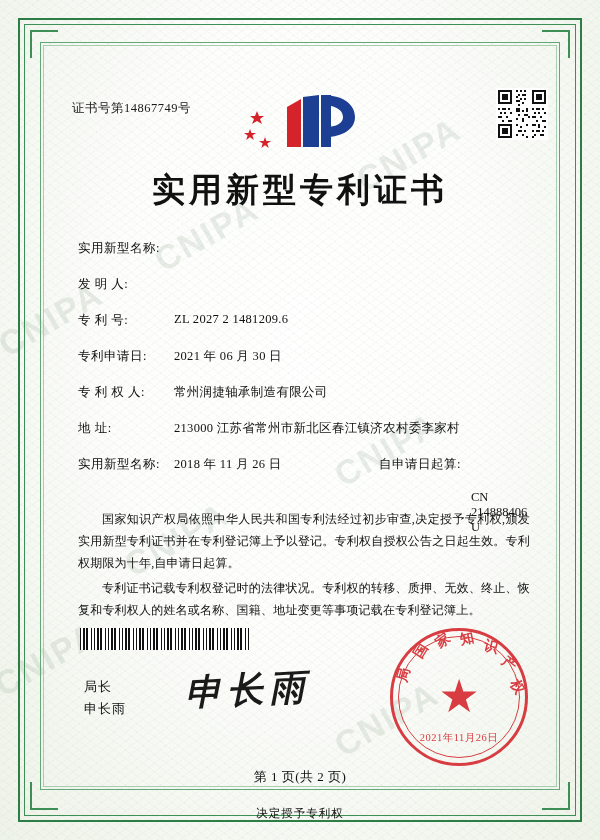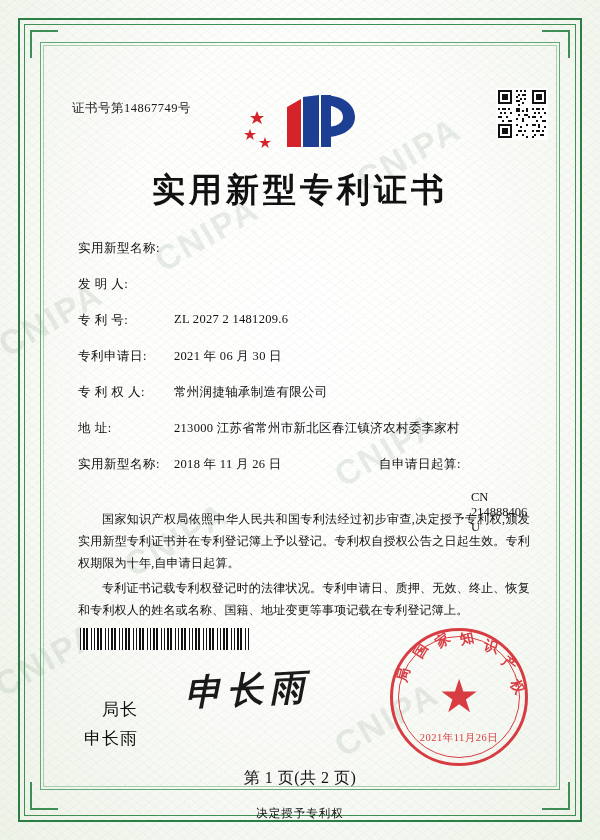--- a/index.html
+++ b/index.html
@@ -187,26 +187,25 @@
     height: 22px;
     background-image: repeating-linear-gradient(90deg,
       #111 0 1px, #fff 1px 3px, #111 3px 5px, #fff 5px 6px,
       #111 6px 8px, #fff 8px 11px, #111 11px 12px, #fff 12px 14px);
   }
 
   
   .sig-block {
     position: absolute;
     left: 84px;
-    top: 696px;
-    font-size: 17px;
+    top: 676px;
+    font-size: 13px;
     line-height: 1.7;
     color: #111;
     letter-spacing: 1px;
-    text-align: right;
   }
   .sig-script {
     position: absolute;
     left: 185px;
     top: 666px;
     font-family: "DejaVu Serif", serif;
     font-size: 36px;
     font-weight: bold;
     font-style: italic;
     color: #1a1a1a;
@@ -263,21 +262,21 @@
     color: #d4232a;
     letter-spacing: 0.5px;
   }
 
   
   .page-no {
     position: absolute;
     left: 0; right: 0;
     top: 768px;
     text-align: center;
-    font-size: 16px;
+    font-size: 13px;
     color: #111;
     letter-spacing: 0.5px;
   }
   .footer-note {
     position: absolute;
     left: 0; right: 0;
     top: 806px;
     text-align: center;
     font-size: 11.5px;
     color: #111;
@@ -428,21 +427,21 @@
     <div class="field-row two-col">
       <div class="field-label">实用新型名称:</div>
       <div class="field-value">2018 年 11 月 26 日</div>
       <div class="field-label2">自申请日起算:</div>
       <div class="field-value2">CN 214888406 U</div>
     </div>
   </div>
 
   <div class="paras">
     <p>国家知识产权局依照中华人民共和国专利法经过初步审查,决定授予专利权,颁发实用新型专利证书并在专利登记簿上予以登记。专利权自授权公告之日起生效。专利权期限为十年,自申请日起算。</p>
-    <p>专利证书记载专利权登记时的法律状况。专利申请日、质押、无效、终止、恢复和专利权人的姓名或名称、国籍、地址变更等事项记载在专利登记簿上。</p>
+    <p>专利证书记载专利权登记时的法律状况。专利权的转移、质押、无效、终止、恢复和专利权人的姓名或名称、国籍、地址变更等事项记载在专利登记簿上。</p>
   </div>
 
   <div class="barcode"></div>
 
   <div class="sig-block">
     <div>局长</div>
     <div>申长雨</div>
   </div>
   <div class="sig-script">申长雨</div>
 

